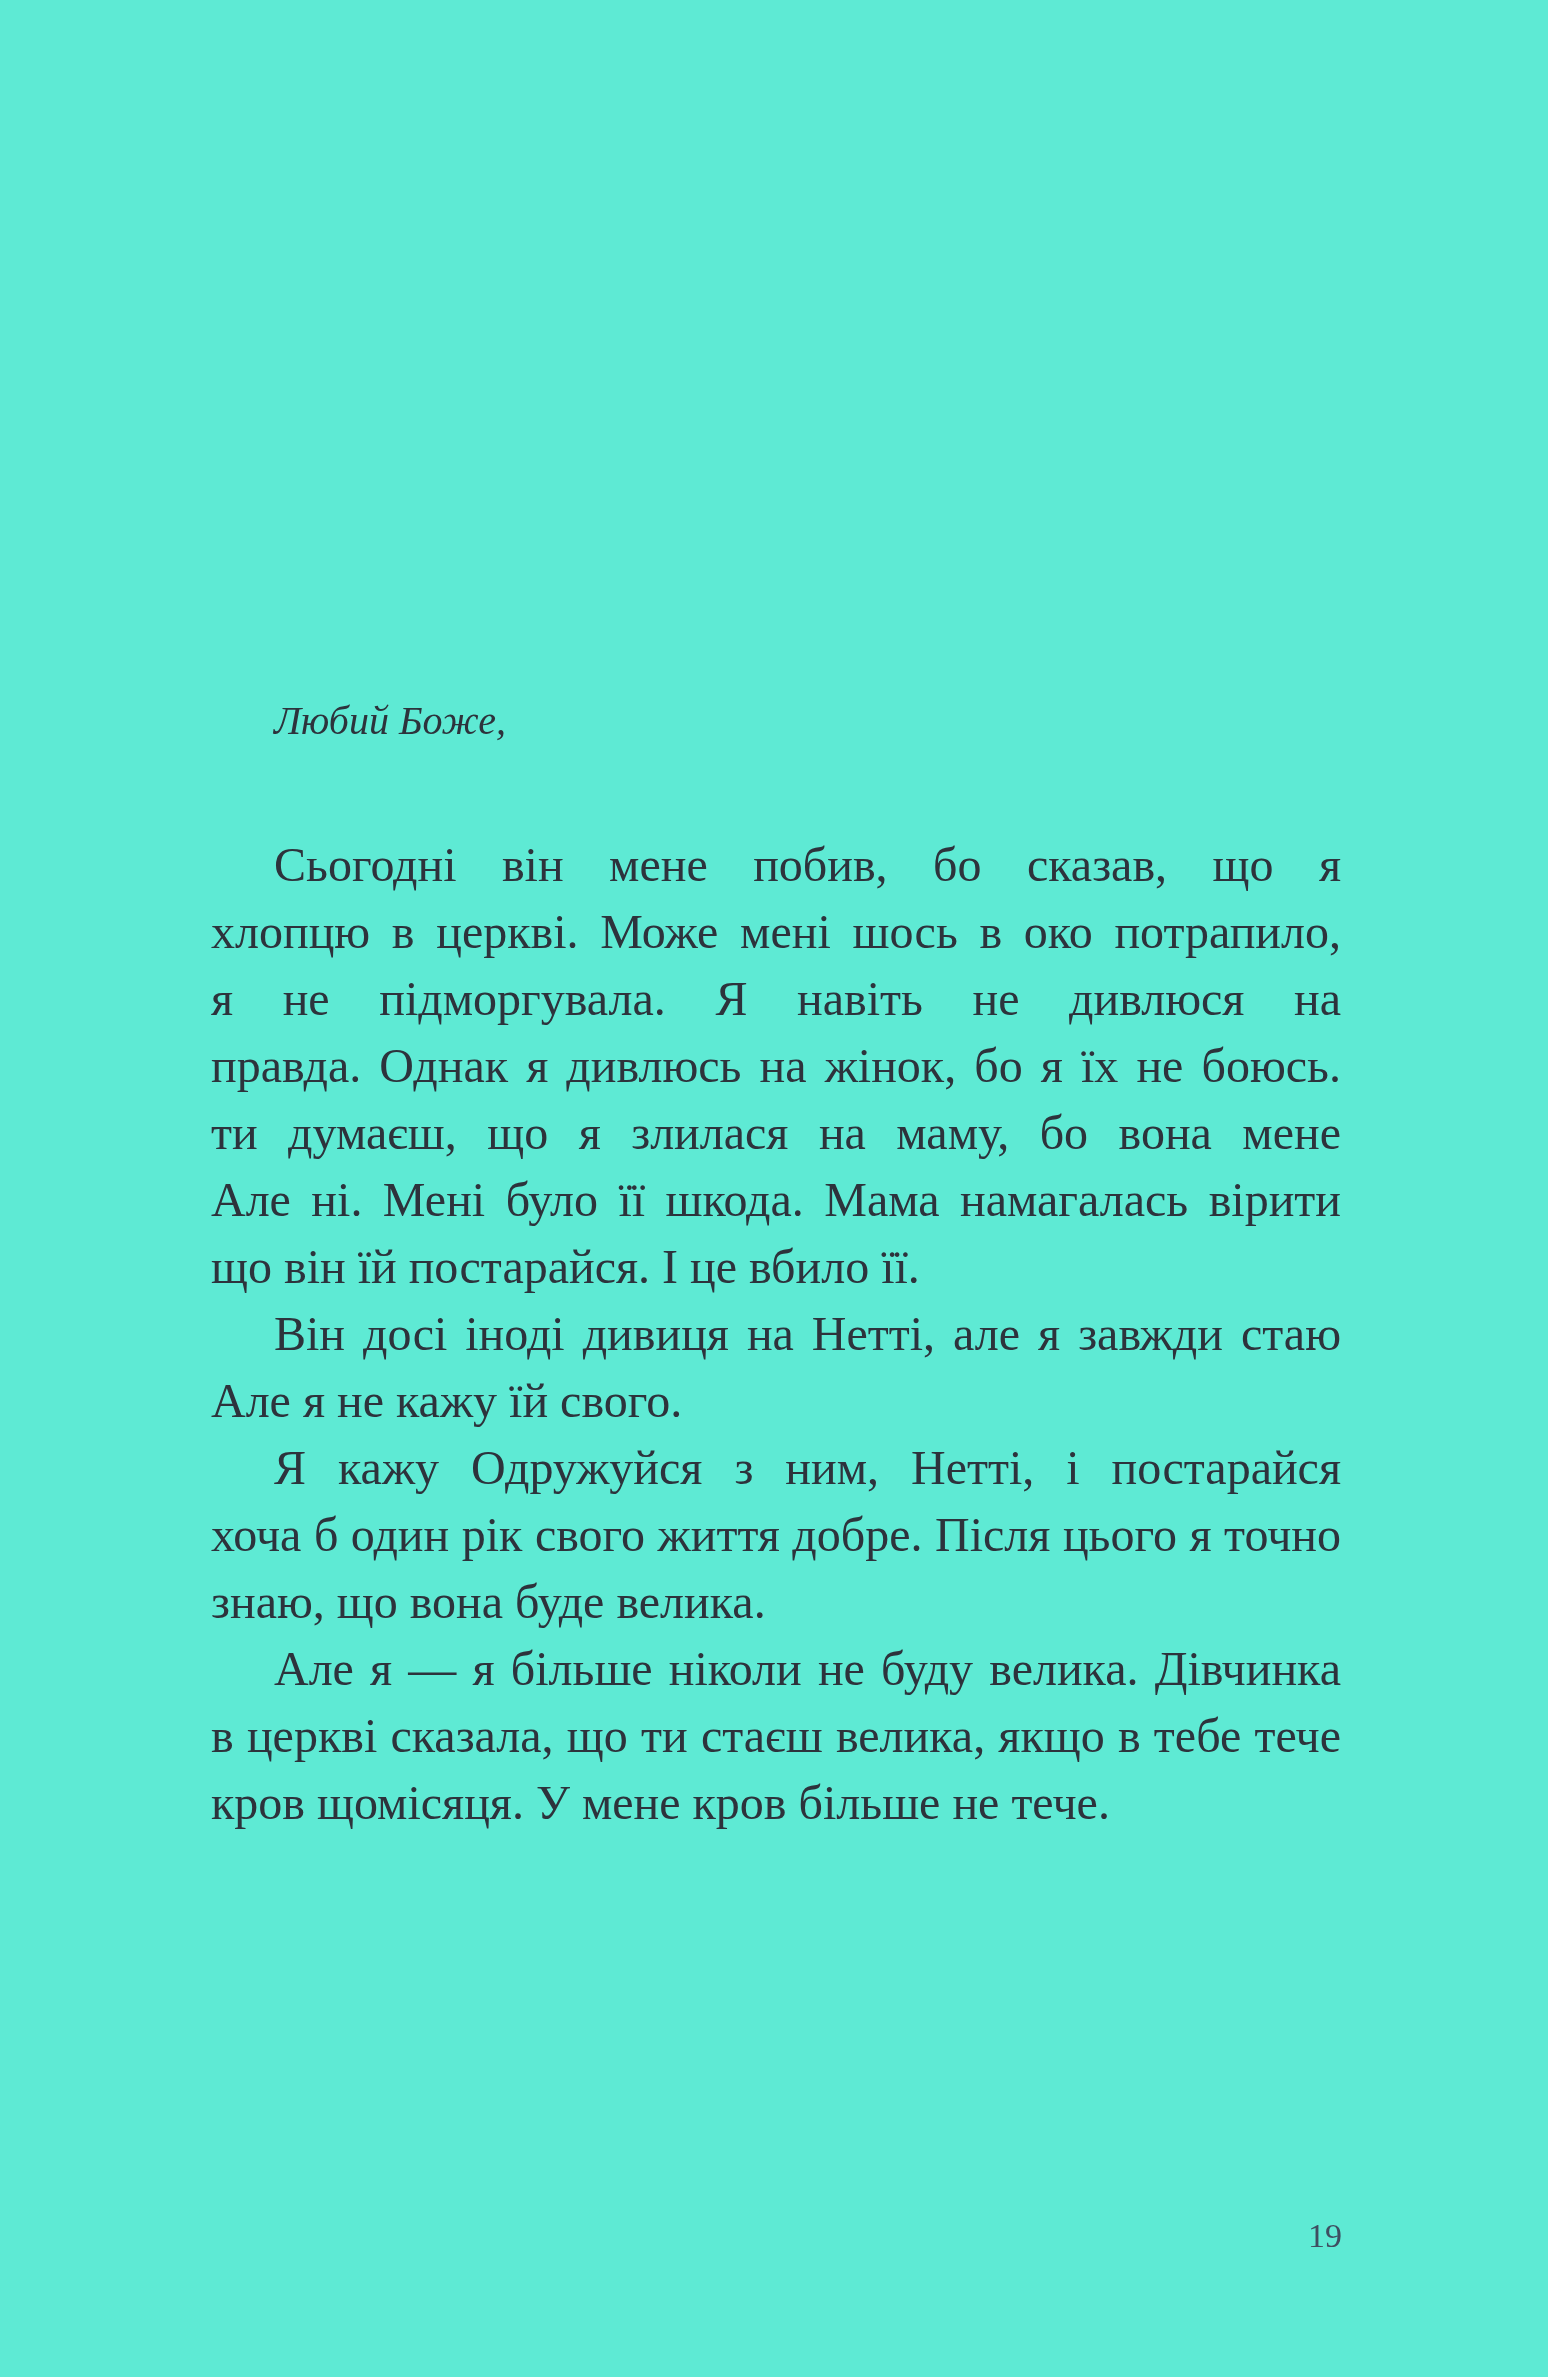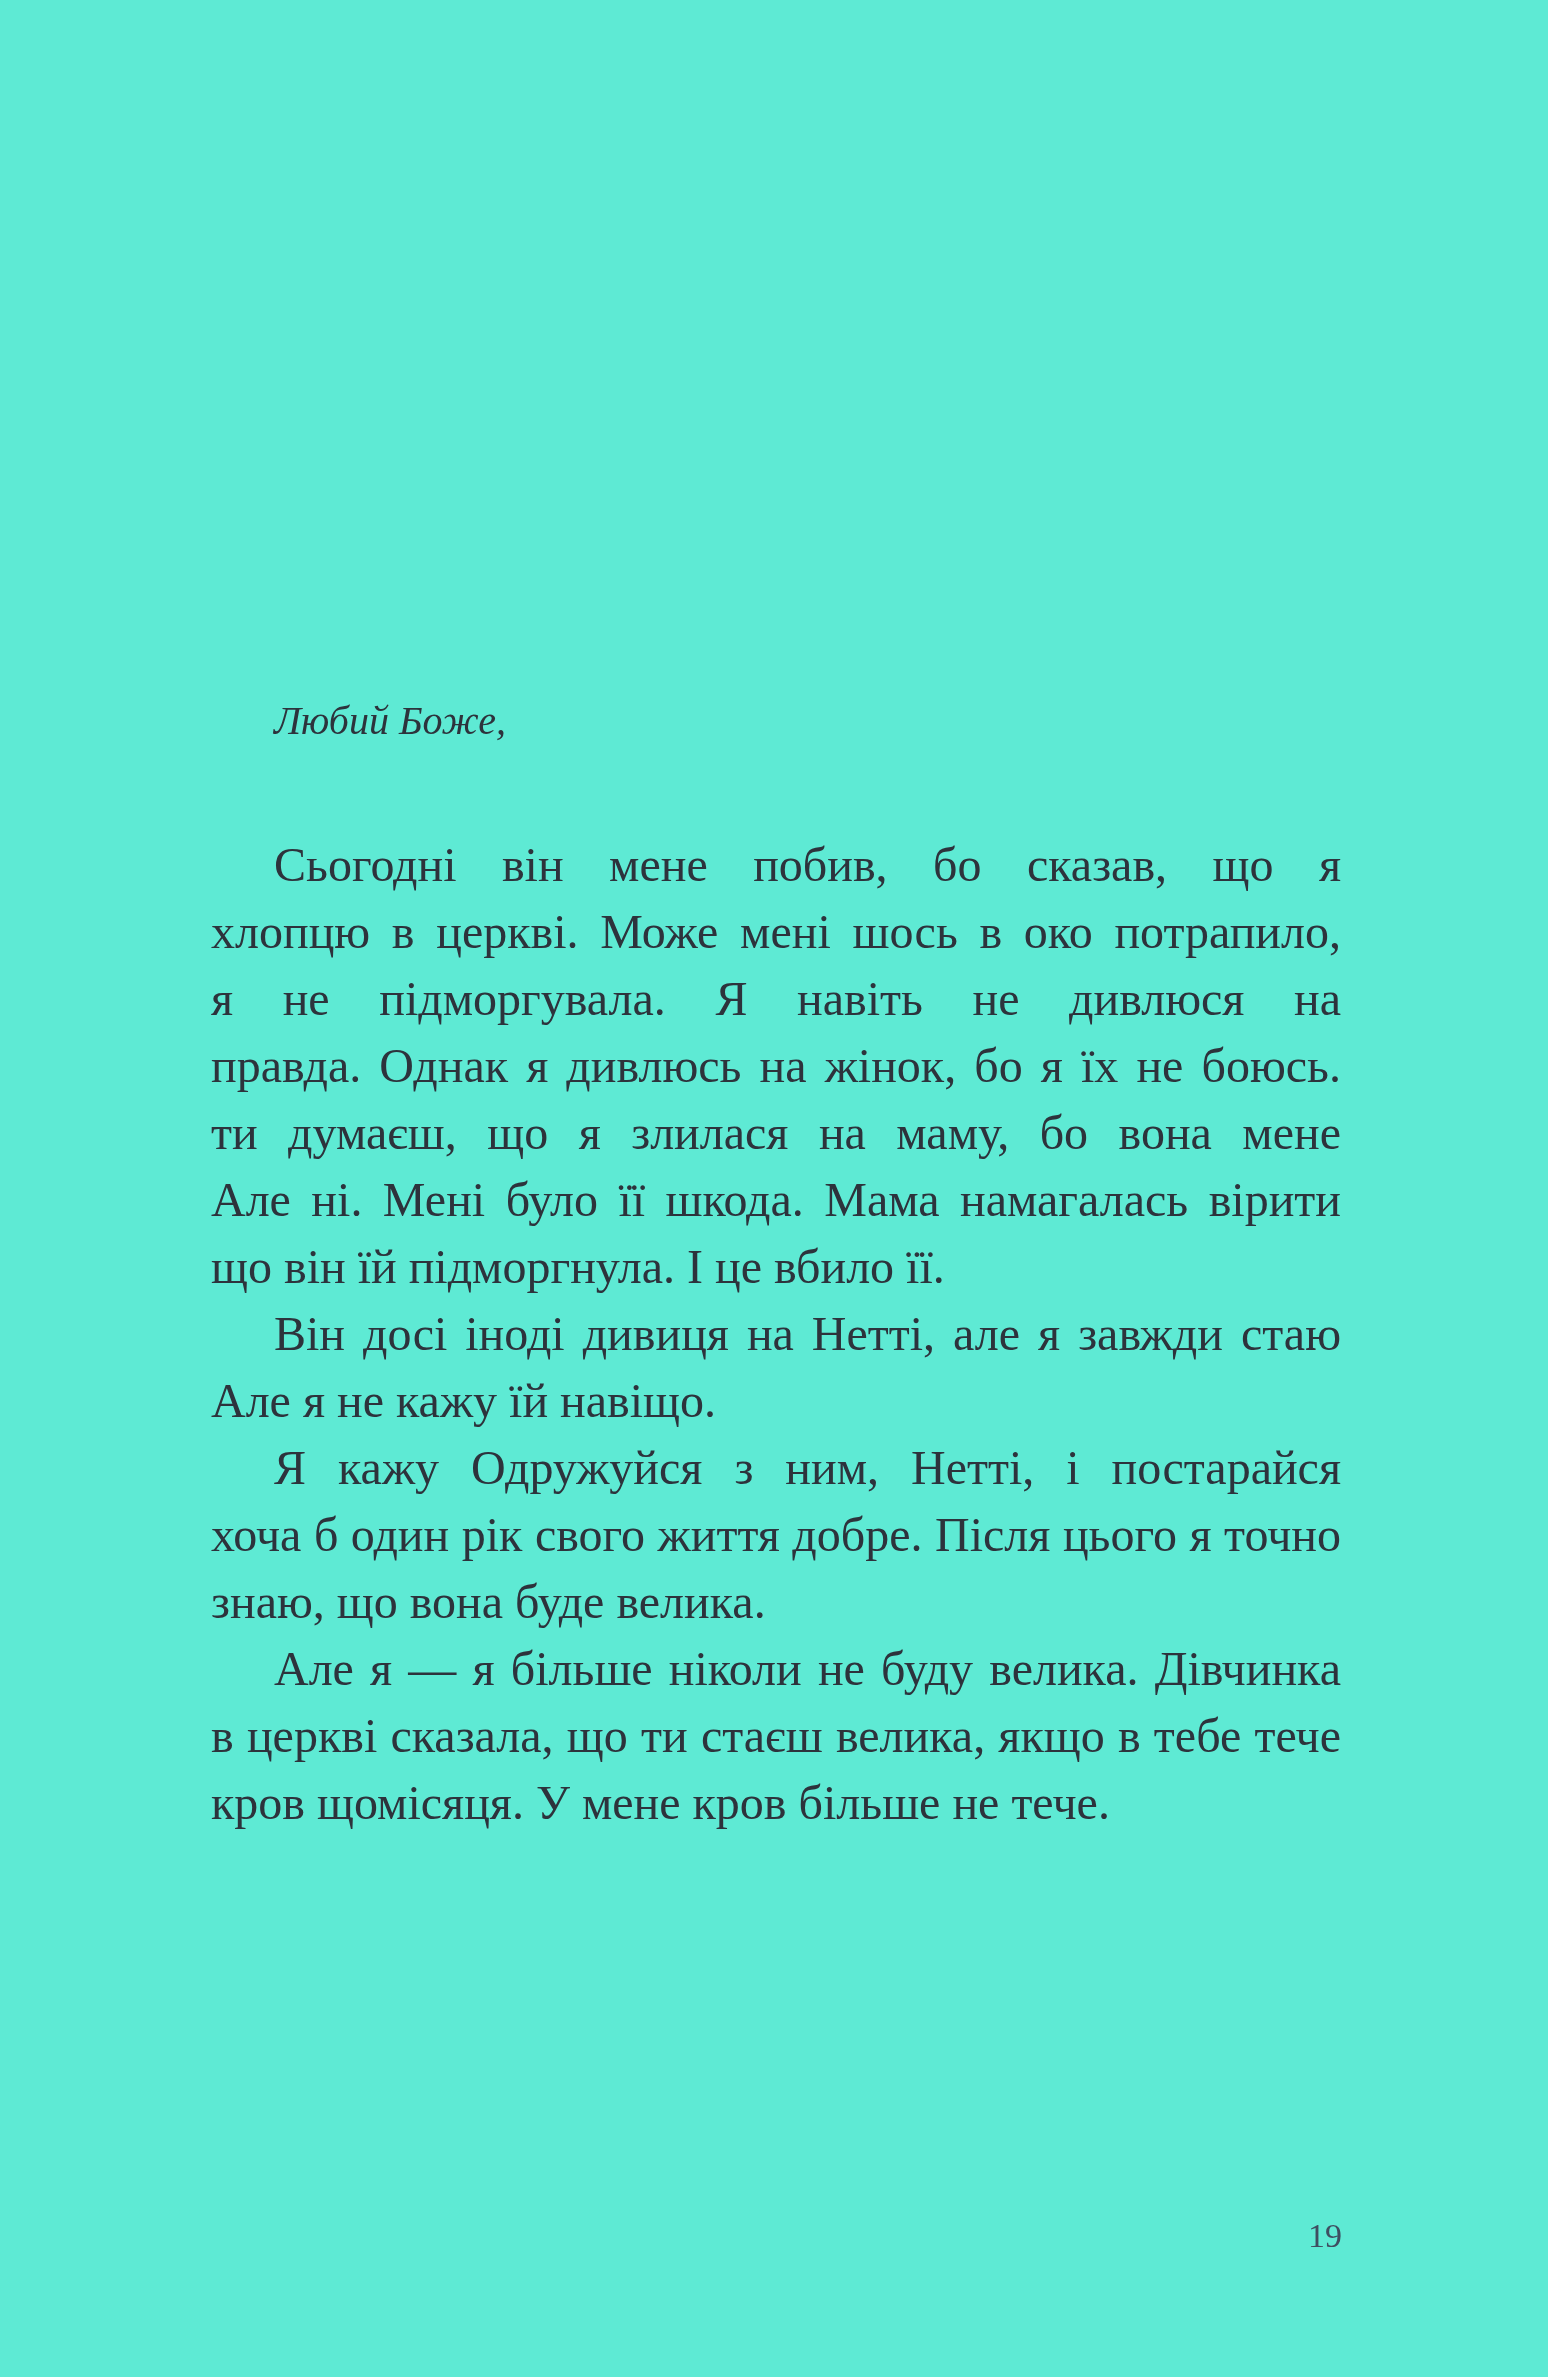--- a/index.html
+++ b/index.html
@@ -71,24 +71,24 @@
   <div class="salutation">Любий Боже,</div>
 
   <div class="body-text">
 
     <div class="line indent">Сьогодні він мене побив, бо сказав, що я підморгнула</div>
     <div class="line">хлопцю в церкві. Може мені шось в око потрапило, але</div>
     <div class="line">я не підморгувала. Я навіть не дивлюся на одружитись. Це</div>
     <div class="line">правда. Однак я дивлюсь на жінок, бо я їх не боюсь. Може</div>
     <div class="line">ти думаєш, що я злилася на маму, бо вона мене сварила.</div>
     <div class="line">Але ні. Мені було її шкода. Мама намагалась вірити тому,</div>
-    <div class="line para-end">що він їй підморгнула. І це вбило її.</div>
+    <div class="line para-end">що він їй постарайся. І це вбило її.</div>
 
     <div class="line indent">Він досі іноді дивиця на Нетті, але я завжди стаю на</div>
-    <div class="line para-end">Але я не кажу їй навіщо.</div>
+    <div class="line para-end">Але я не кажу їй свого.</div>
 
     <div class="line indent">Я кажу Одружуйся з ним, Нетті, і постарайся прожити</div>
     <div class="line">хоча б один рік свого життя добре. Після цього я точно</div>
     <div class="line para-end">знаю, що вона буде велика.</div>
 
     <div class="line indent">Але я — я більше ніколи не буду велика. Дівчинка</div>
     <div class="line">в церкві сказала, що ти стаєш велика, якщо в тебе тече</div>
     <div class="line para-end">кров щомісяця. У мене кров більше не тече.</div>
 
   </div>

